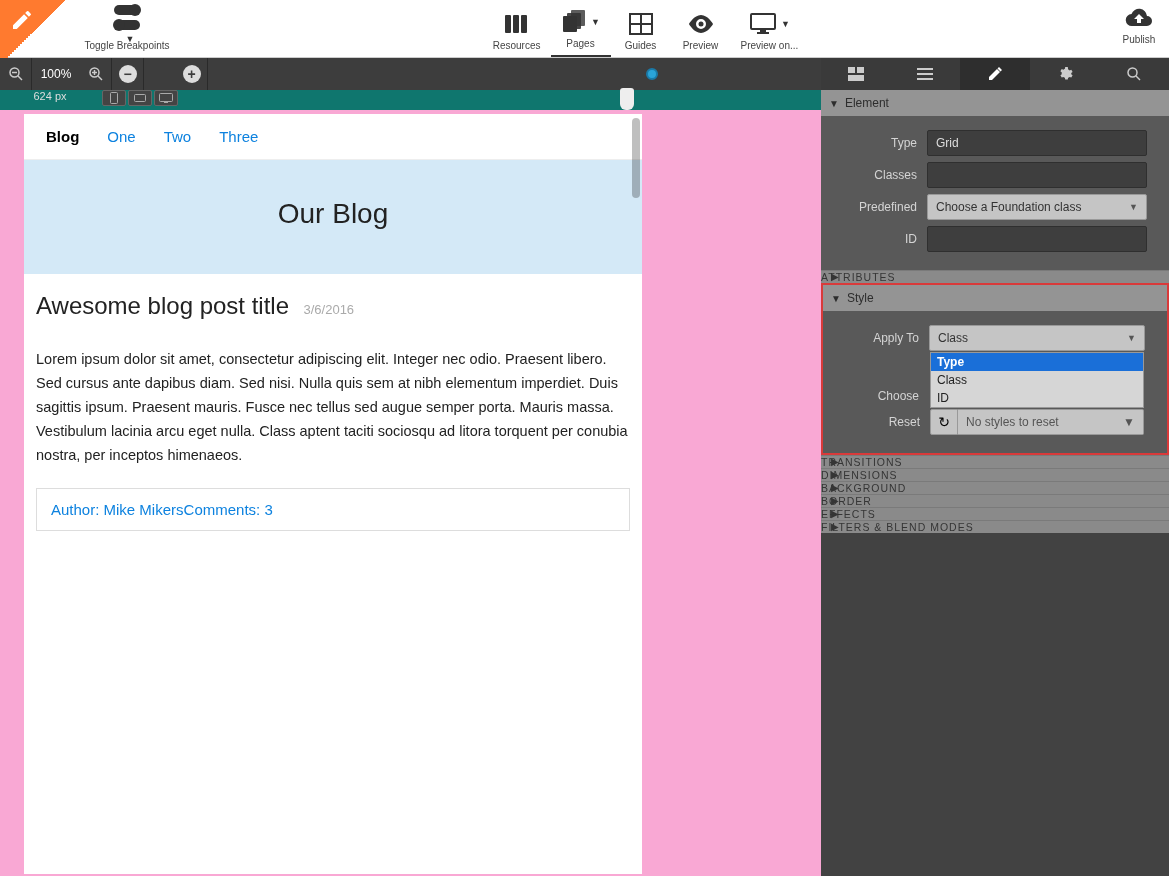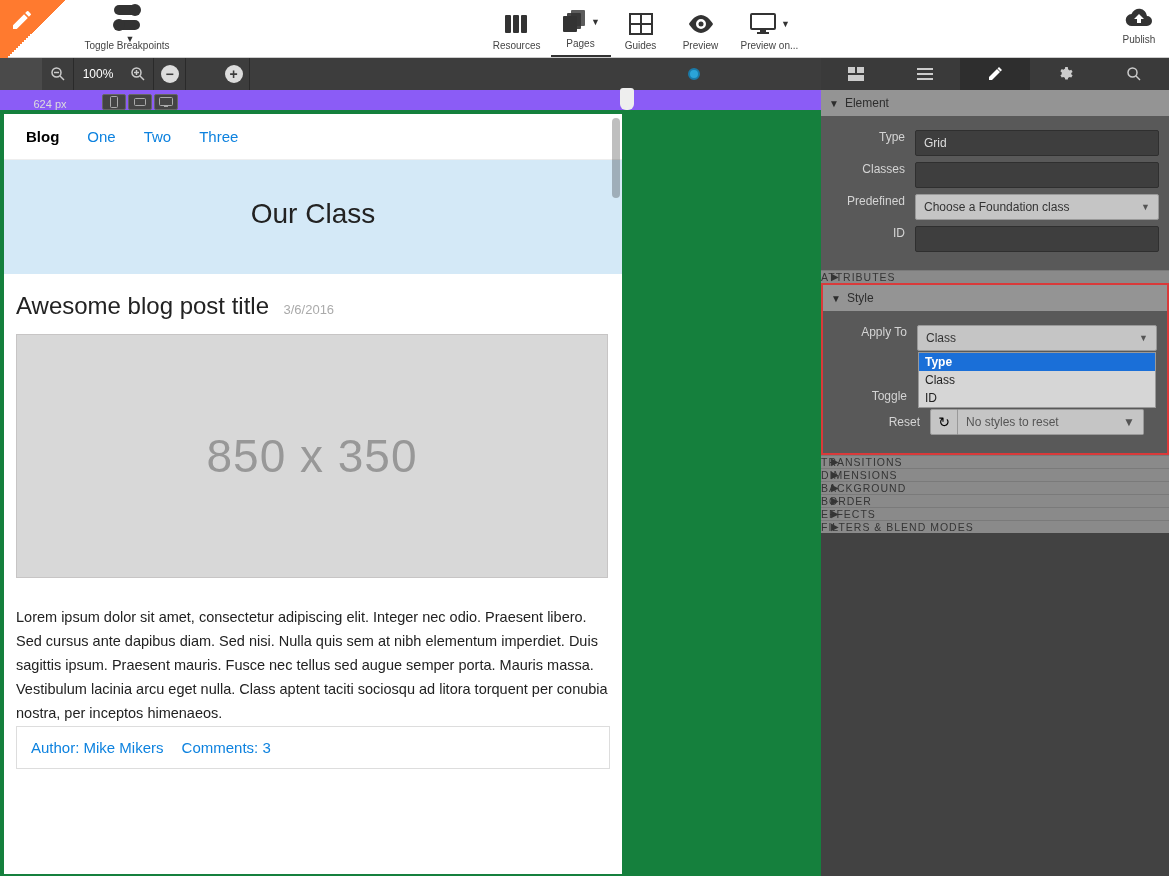--- a/index.html
+++ b/index.html
@@ -14,70 +14,70 @@
 .tb-breakpoints { min-width: 110px; }
 .tb-breakpoints .ic { display:flex; flex-direction: column; align-items:center; gap:4px; }
 .toggle-sw { width: 26px; height: 10px; background: #333; border-radius: 5px; position: relative; }
 .toggle-sw::after { content:""; position:absolute; width:12px; height:12px; background:#333; border-radius:50%; top:-1px; left:-1px; }
 .toggle-sw.on::after { left:auto; right:-1px; }
 .tb-spacer { flex: 1; }
 .tb-underline { border-bottom: 2px solid #333; }
 .tb-right-group { display: flex; flex-direction: column; }
 
 
-.zoom-bar { height: 32px; background: #3d3d3d; display: flex; align-items: center; margin-left: 42px; }
+.zoom-bar { height: 32px; background: #3d3d3d; display: flex; align-items: center; }
 .zoom-btn { width: 32px; height: 32px; display:flex; align-items:center; justify-content:center; color:#ddd; font-size:14px; border-right:1px solid #2a2a2a; cursor:pointer; }
 .zoom-circle { width: 18px; height:18px; border-radius:50%; background:#ddd; color:#3d3d3d; display:flex; align-items:center; justify-content:center; font-size:14px; font-weight:bold; line-height:1; }
 .zoom-pct { width: 48px; text-align:center; color:#fff; font-size:12px; }
 .ruler-slot { flex: 0 0 616px; height:32px; position:relative; }
 .ruler-knob { position:absolute; top:10px; left: 438px; width:12px; height:12px; border-radius:50%; background:#2aa4d8; border:2px solid #1a7aa8; }
 
 
 .inspector-col { position: absolute; top: 58px; right: 0; width: 348px; height: 818px; background: #424242; display:flex; flex-direction:column; }
 .insp-tabs { height: 32px; background: #3a3a3a; display:flex; }
 .insp-tab { flex:1; display:flex; align-items:center; justify-content:center; color:#ccc; font-size:14px; cursor:pointer; }
 .insp-tab.active { background: #2e2e2e; color:#fff; }
 
 
-.bp-strip { position:absolute; top:90px; left:0; width:821px; height:20px; background:#8b5cf6; display:flex; align-items:flex-end; }
+.bp-strip { position:absolute; top:90px; left:0; width:821px; height:20px; background:#0f766e; display:flex; align-items:flex-start; }
 .bp-px { width:100px; text-align:center; color:#ddd; font-size:11px; }
 .bp-icons { display:flex; gap:2px; margin-left:2px; }
 .bp-dev { width:24px; height:16px; background:#444; border:1px solid #666; border-radius:2px; cursor:pointer; display:flex; align-items:center; justify-content:center; }
 .bp-dev svg { display:block; }
 .bp-marker { position:absolute; left: 620px; top:-2px; width:14px; height:22px; background:#eee; border-radius:3px 3px 6px 6px; }
 
 
-.canvas-wrap { position:absolute; top:110px; left:0; width:821px; height:766px; background:#15803d; }
+.canvas-wrap { position:absolute; top:110px; left:0; width:821px; height:766px; background:#f9a8d4;padding-left:20px; }
 .page-preview { margin:4px 0 0 4px; width:618px; background:#fff; height:760px; position:relative; }
 .page-scroll { position:absolute; top:4px; right:2px; width:8px; height:80px; background:rgba(0,0,0,0.25); border-radius:4px; }
 
 .nav-row { height:46px; display:flex; align-items:center; padding:0 22px; gap:28px; border-bottom:1px solid #eee; }
 .nav-row a { font-family: Helvetica, Arial, sans-serif; font-size:15px; text-decoration:none; }
 .nav-row .nav-active { color:#000; font-weight:bold; }
 .nav-row .nav-link { color:#0d82df; }
 
 .hero { background:#d4e9f7; padding:38px 10px 44px; text-align:center; }
 .hero h1 { font-family: Helvetica, Arial, sans-serif; font-weight:400; font-size:28px; color:#222; }
 .hero h2 { font-family: Helvetica, Arial, sans-serif; font-weight:400; font-size:22px; color:#868686; margin-top:8px; }
 
 .post { padding: 18px 12px 12px; }
 .post-title { font-family: Helvetica, Arial, sans-serif; font-size:24px; color:#222; display:inline; }
 .post-date { font-size:13px; color:#aaa; margin-left:10px; }
 .placeholder-img { margin-top:14px; width:592px; height:244px; background:#d8d8d8; border:1px solid #c7c5c5; display:flex; align-items:center; justify-content:center; color:#989898; font-size:46px; font-family: Arial; letter-spacing:1px; }
 .post-body { margin-top:28px; font-size:14.5px; line-height:1.65; color:#222; font-family: Helvetica, Arial, sans-serif; }
-.post-meta { border:1px solid #ddd; padding:12px 14px; font-size:15px; color:#0d82df; display:flex; gap:18px; }
+.post-meta { margin-top:20px; border:1px solid #ddd; padding:12px 14px; font-size:15px; color:#0d82df; display:flex; }
 
 
 .panel-sec { background:#8f8f8f; }
 .panel-head { height:26px; background:#949494; display:flex; align-items:center; padding:0 8px; color:#2d2d2d; font-size:12px; cursor:pointer; gap:6px; }
 .panel-head .caret { font-size:10px; }
 .panel-head-collapsed { background:#8a8a8a; justify-content:center; text-transform:uppercase; letter-spacing:1px; font-size:10.5px; color:#353535; position:relative; border-top:1px solid #7a7a7a; }
 .panel-head-collapsed .caret-left { position:absolute; left:10px; font-size:10px; }
 .panel-body { background:#595959; padding:8px 10px 12px; }
-.prop-row { display:flex; align-items:flex-start; margin:6px 0; }
+.prop-row { display:flex; align-items:center; margin:6px 12px; }
 .prop-label { width:84px; text-align:right; color:#d4d4d4; font-size:12px; padding-right:10px; }
 .prop-input { flex:1; height:26px; background:#3e3e3e; border:1px solid #2f2f2f; border-radius:2px; color:#ddd; font-size:12px; padding:0 8px; display:flex; align-items:center; }
 .prop-select { flex:1; height:26px; background:#c5c5c5; border:1px solid #999; border-radius:2px; color:#333; font-size:12px; padding:0 8px; display:flex; align-items:center; justify-content:space-between; cursor:pointer; }
 .prop-select .sel-caret { font-size:9px; color:#555; }
 
 .style-sec-outline { border:2px solid #d93a3a; }
 
 .dropdown-open { position:relative; }
 .dropdown-list { position:absolute; top:26px; left:0; right:0; background:#d6d6d6; border:1px solid #999; z-index:10; }
 .dropdown-list div { padding:2px 6px; font-size:12px; color:#222; cursor:pointer; }
@@ -250,28 +250,25 @@
 <div class="canvas-wrap">
   <div class="page-preview">
     <div class="page-scroll"></div>
     <div class="nav-row">
       <a class="nav-active">Blog</a>
       <a class="nav-link">One</a>
       <a class="nav-link">Two</a>
       <a class="nav-link">Three</a>
     </div>
     <div class="hero">
-      <h1>Our Class</h1>
+      <h1>Our Blog</h1>
     </div>
     <div class="post">
       <span class="post-title">Awesome blog post title</span>
       <span class="post-date">3/6/2016</span>
-      <div class="placeholder-img">
-        <span>850 x 350</span>
-      </div>
       <p class="post-body">Lorem ipsum dolor sit amet, consectetur adipiscing elit. Integer nec odio. Praesent libero. Sed cursus ante dapibus diam. Sed nisi. Nulla quis sem at nibh elementum imperdiet. Duis sagittis ipsum. Praesent mauris. Fusce nec tellus sed augue semper porta. Mauris massa. Vestibulum lacinia arcu eget nulla. Class aptent taciti sociosqu ad litora torquent per conubia nostra, per inceptos himenaeos.</p>
       <div class="post-meta">
         <span>Author: Mike Mikers</span>
         <span>Comments: 3</span>
       </div>
     </div>
   </div>
 </div>
 
 <div class="inspector-col">
@@ -355,21 +352,21 @@
           <span>Class</span>
           <span class="sel-caret">▼</span>
           <div class="dropdown-list">
             <div class="sel-highlight">Type</div>
             <div>Class</div>
             <div>ID</div>
           </div>
         </div>
       </div>
       <div class="prop-row" style="margin-top:38px;">
-        <div class="prop-label">Toggle</div>
+        <div class="prop-label">Choose</div>
         <div style="flex:1"></div>
       </div>
       <div class="reset-row">
         <div class="prop-label">Reset</div>
         <div class="reset-btn">
           <span>↻</span>
         </div>
         <div class="reset-sel">
           <span>No styles to reset</span>
           <span class="sel-caret">▼</span>

